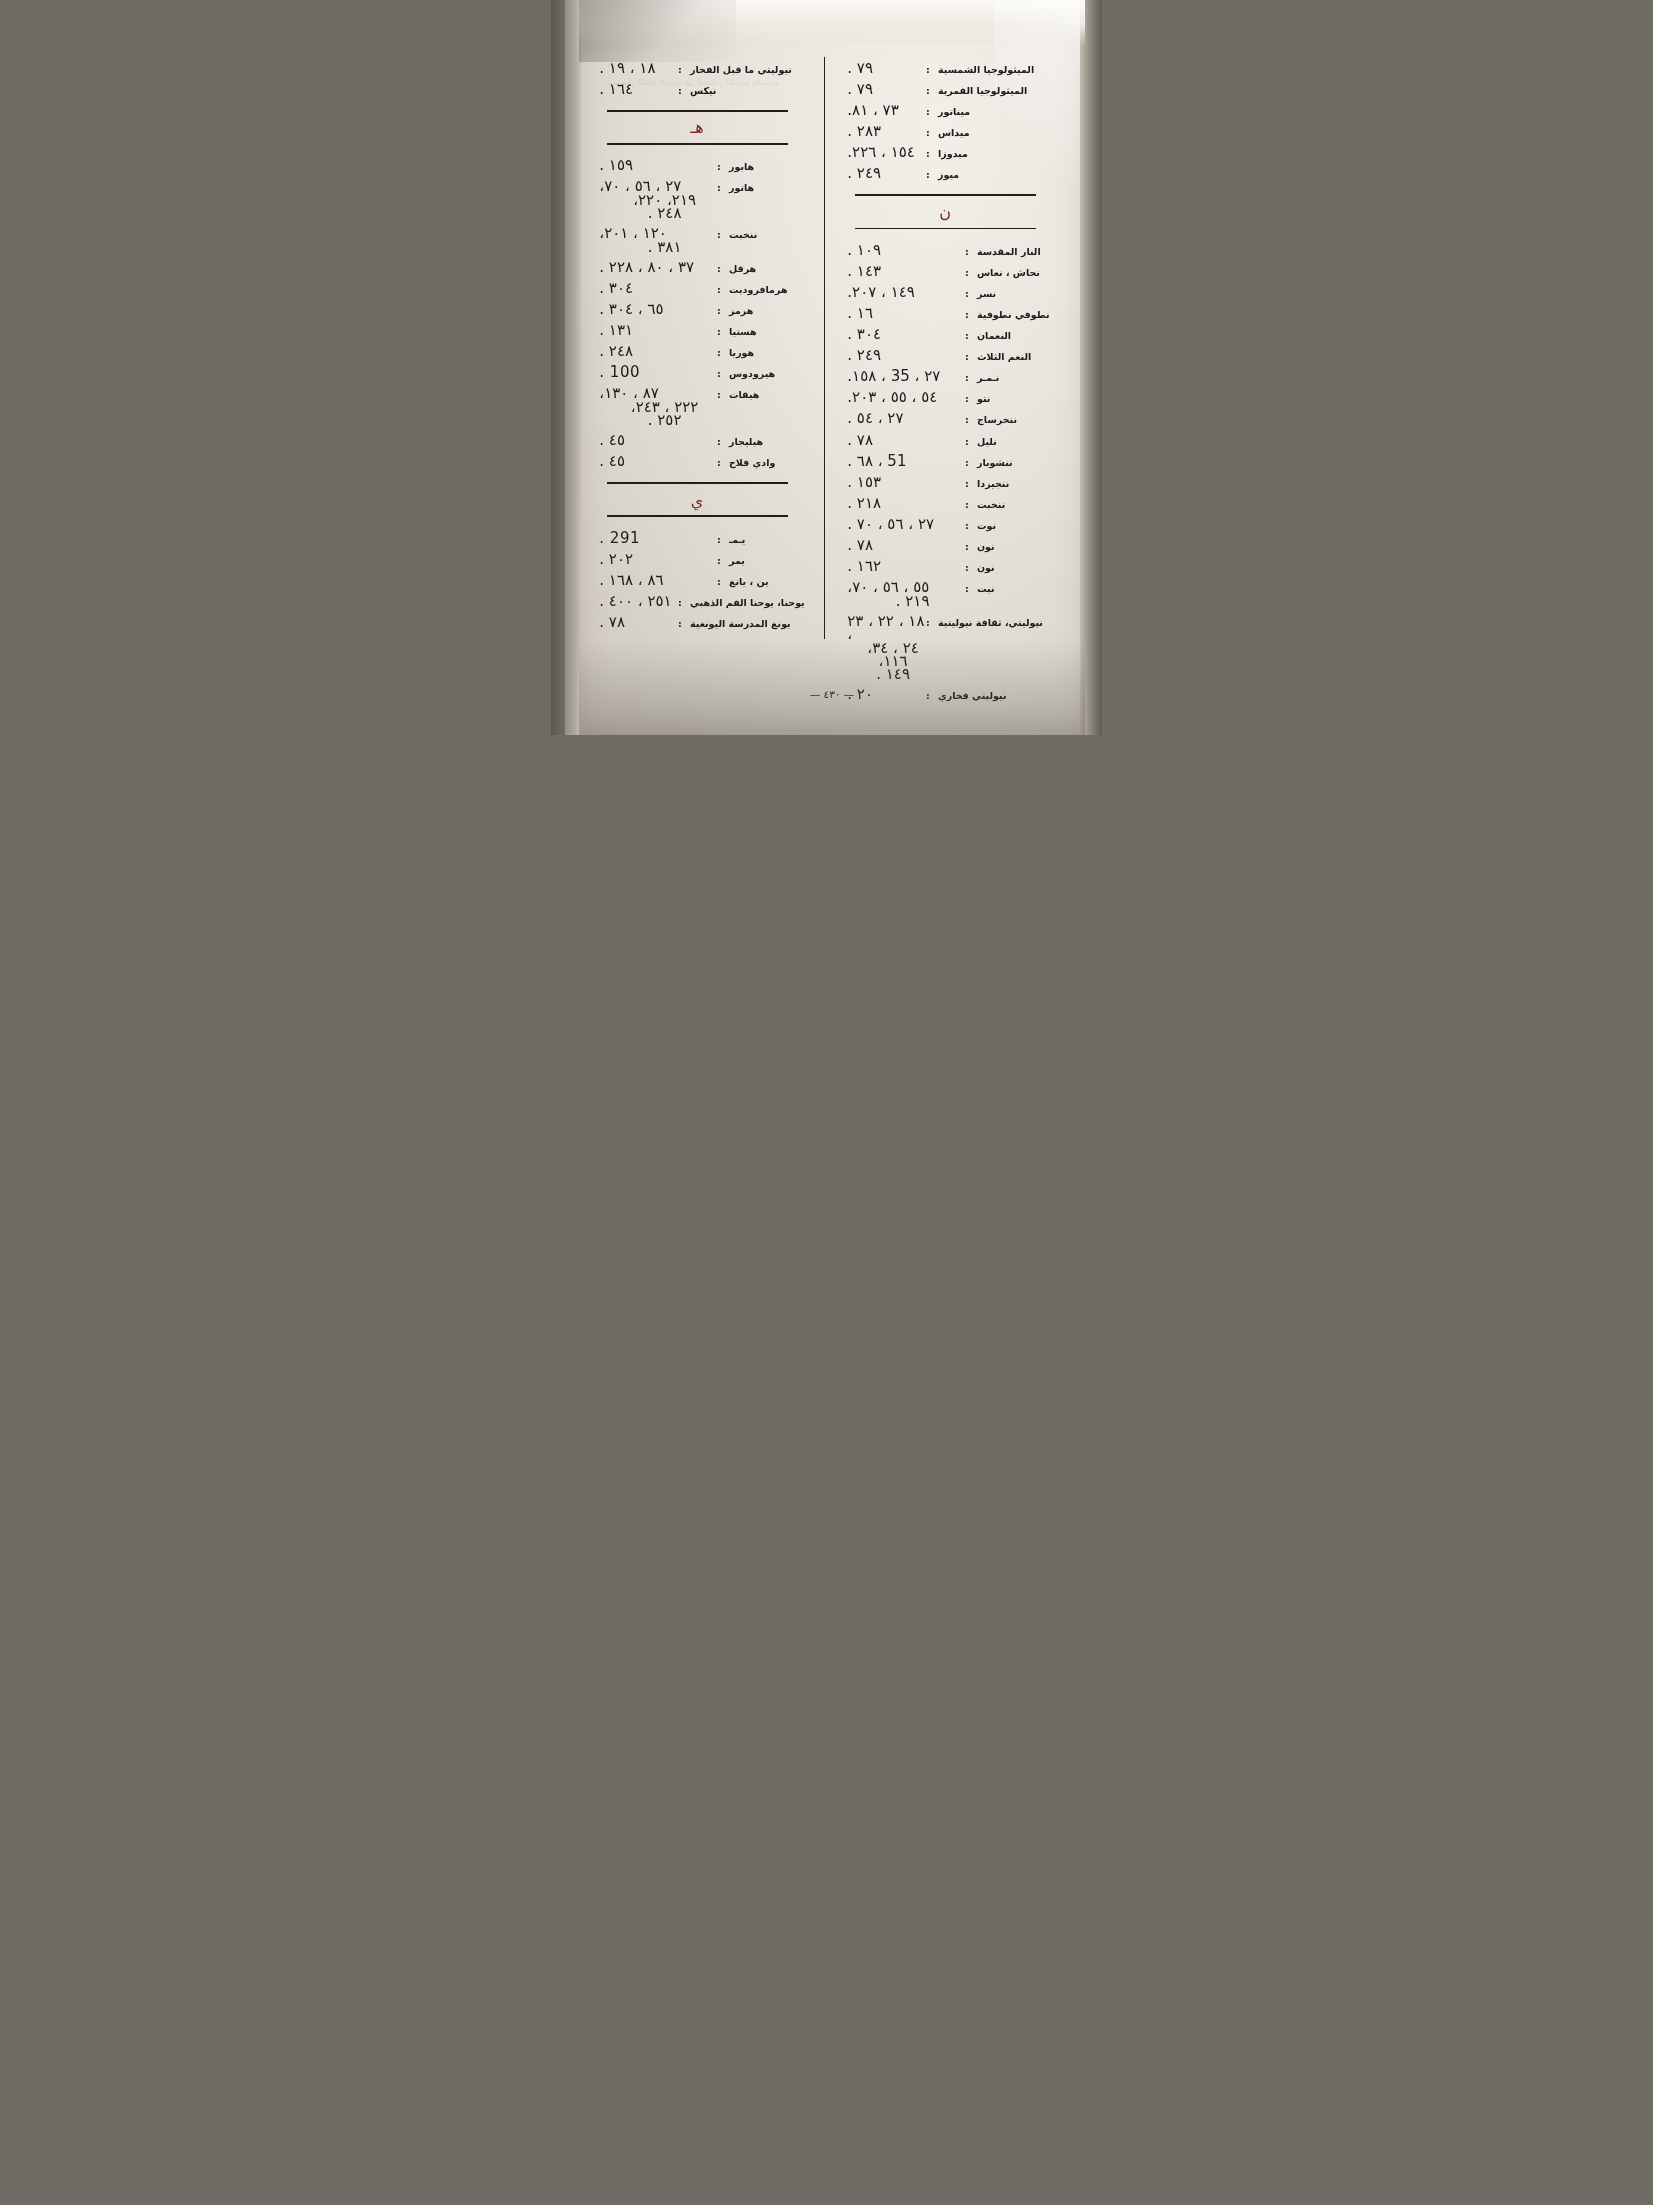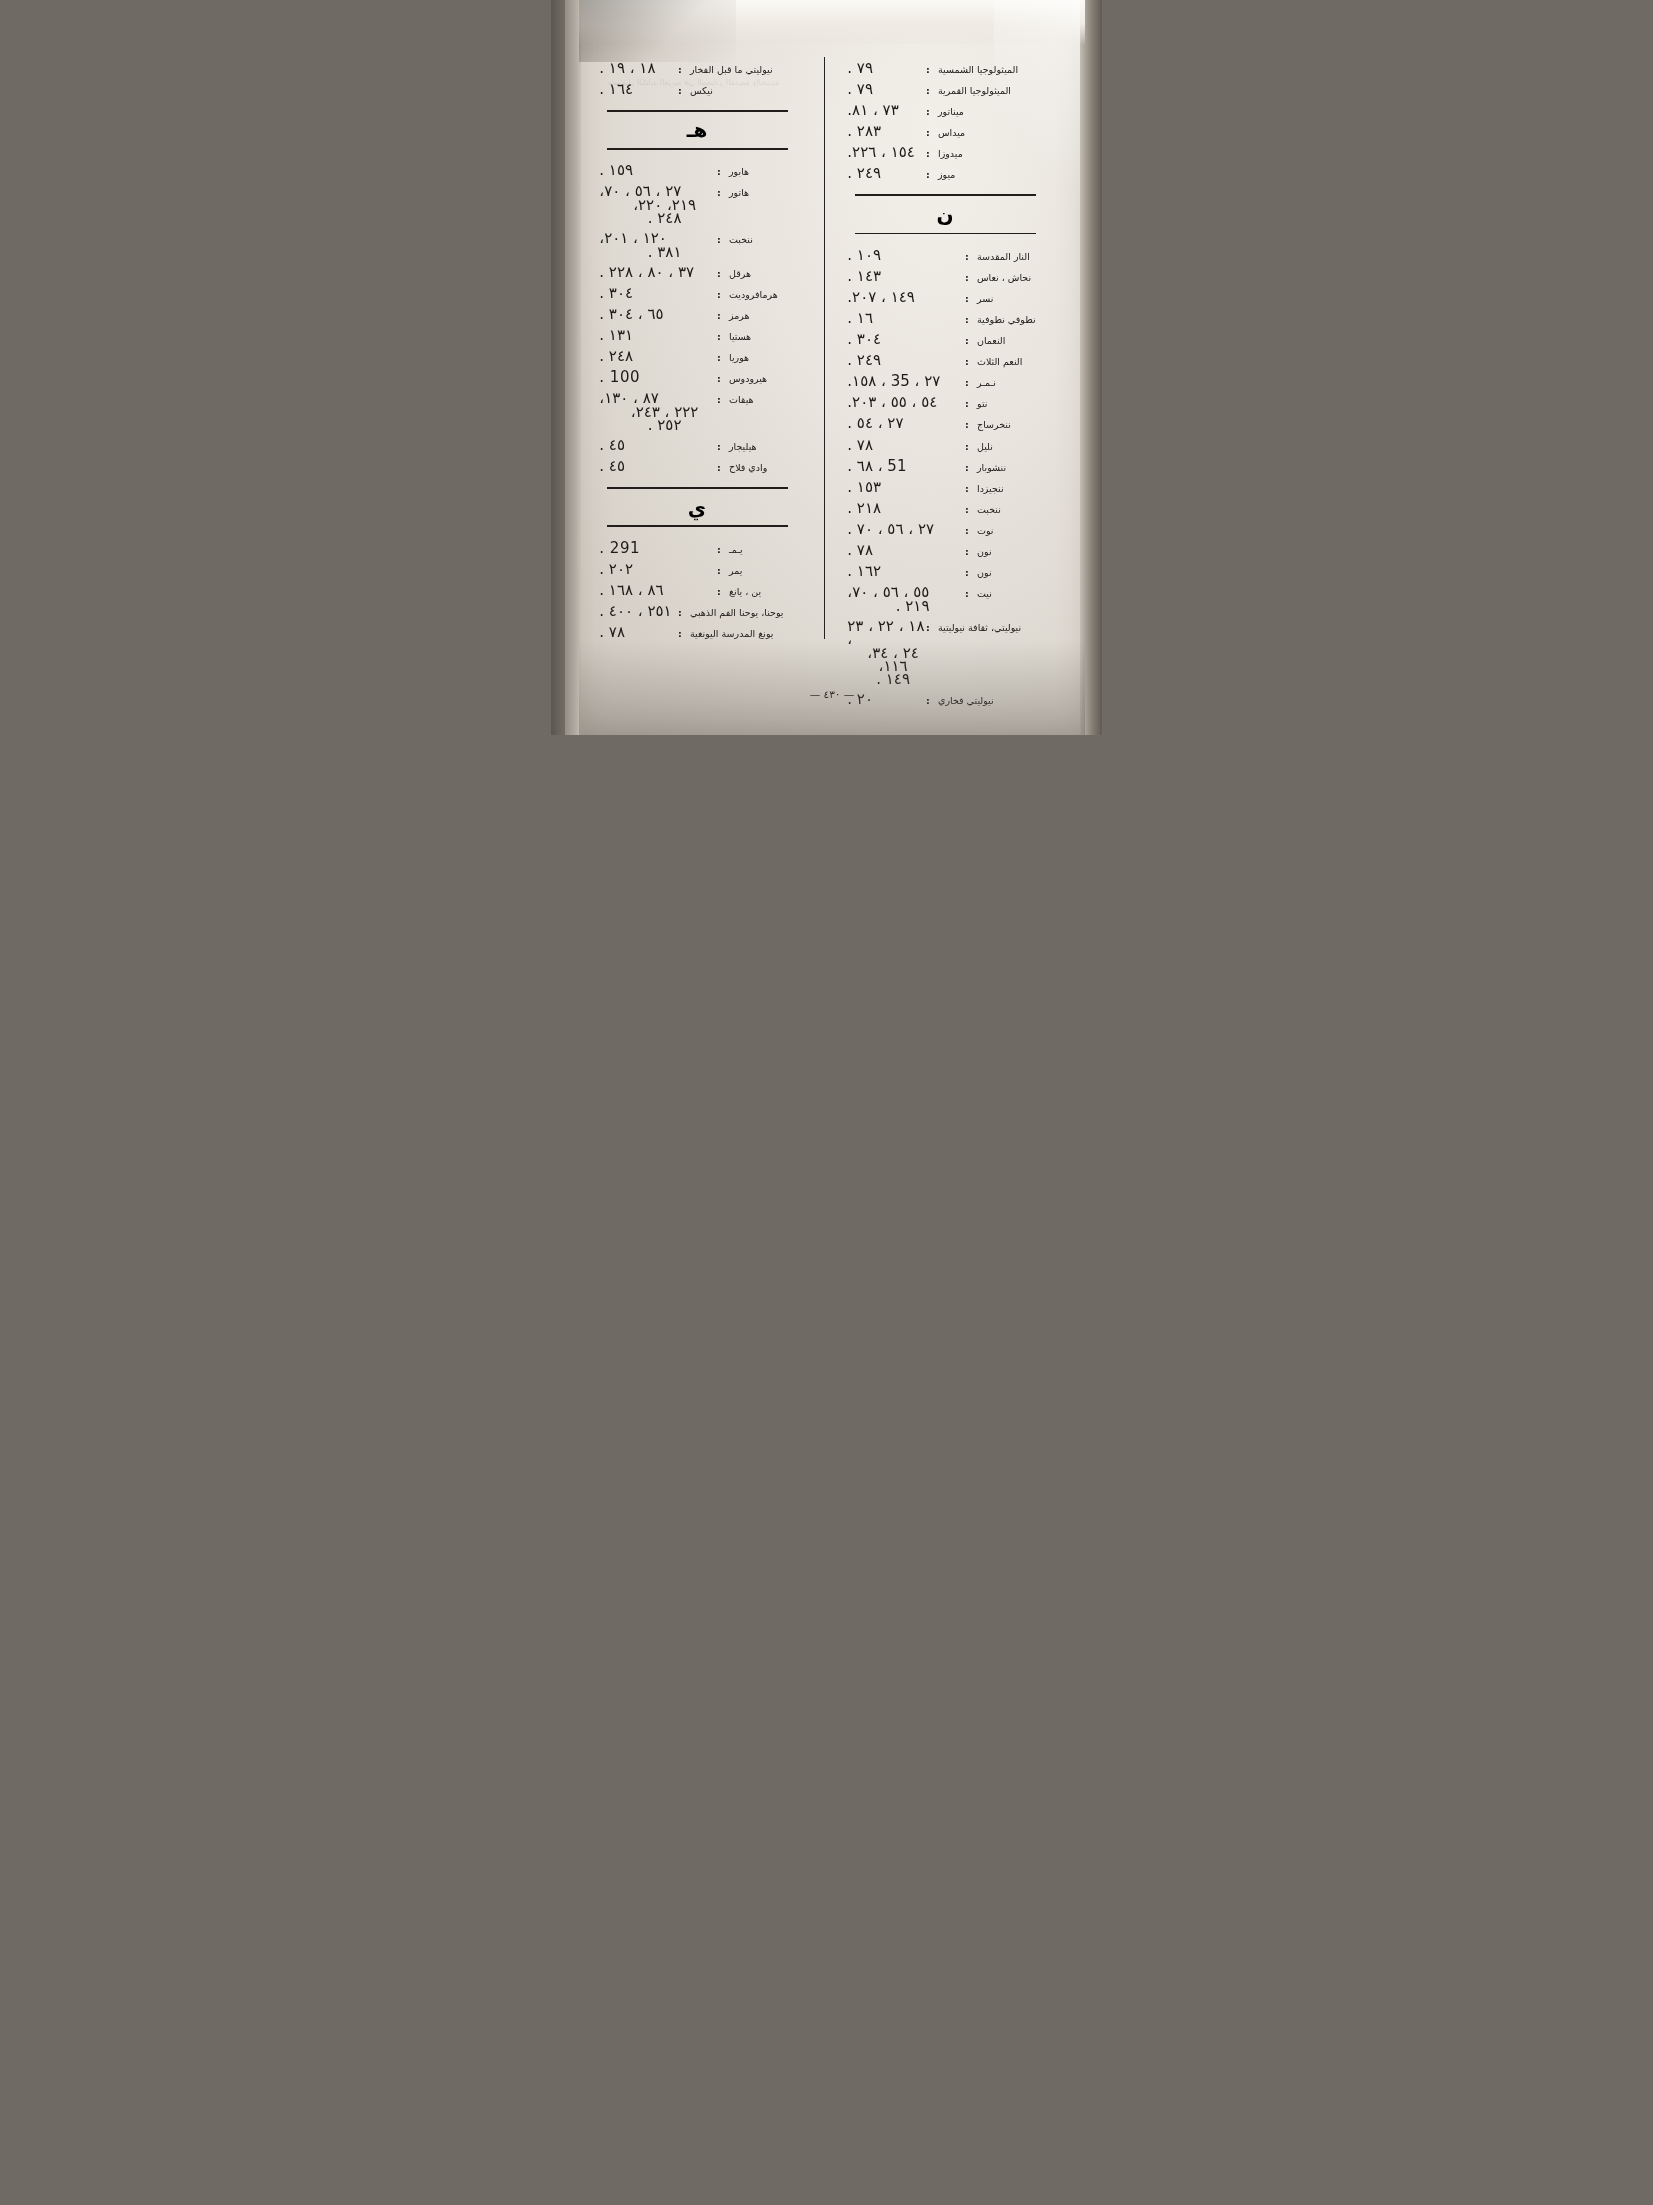--- a/index.html
+++ b/index.html
@@ -137,21 +137,21 @@
     display: flex;
     flex-direction: row;
     align-items: baseline;
     margin-bottom: 6.7px;
     font-size: 9.5px;
     line-height: 13.4px;
   }
   .term {
     flex: 0 0 80px;
     text-align: left;
-    font-weight: normal;
+    font-weight: bold;
     padding-left: 6.7px;
     white-space: nowrap;
     font-size: 9.5px;
   }
   .term.wide { flex-basis: 119px; }
   .colon {
     flex: 0 0 6.7px;
     text-align: center;
     font-weight: bold;
   }
@@ -173,24 +173,24 @@
     margin: 12.4px 0 14.3px 0;
     text-align: center;
   }
   .letter-rule {
     height: 1.9px;
     background: #201d1b;
     margin: 0 auto;
     width: 181px;
   }
   .letter-glyph {
-    font-size: 20px;
-    font-weight: bold;
+    font-size: 16px;
+    font-weight: normal;
     padding: 6.7px 0 5.7px 0;
-    color: #000000;
+    color: #7f1d1d;
   }
 
   .folio {
     position: absolute;
     bottom: 35px;
     left: 0;
     width: 506px;
     text-align: center;
     font-size: 10.5px;
     color: #201d1b;

